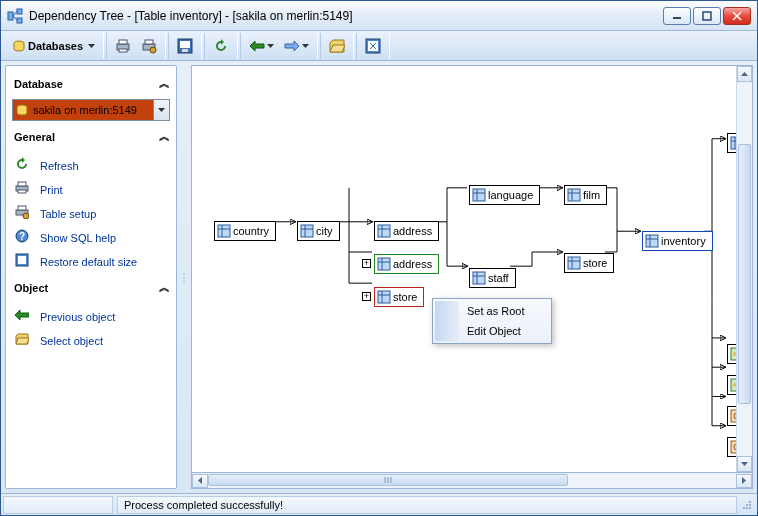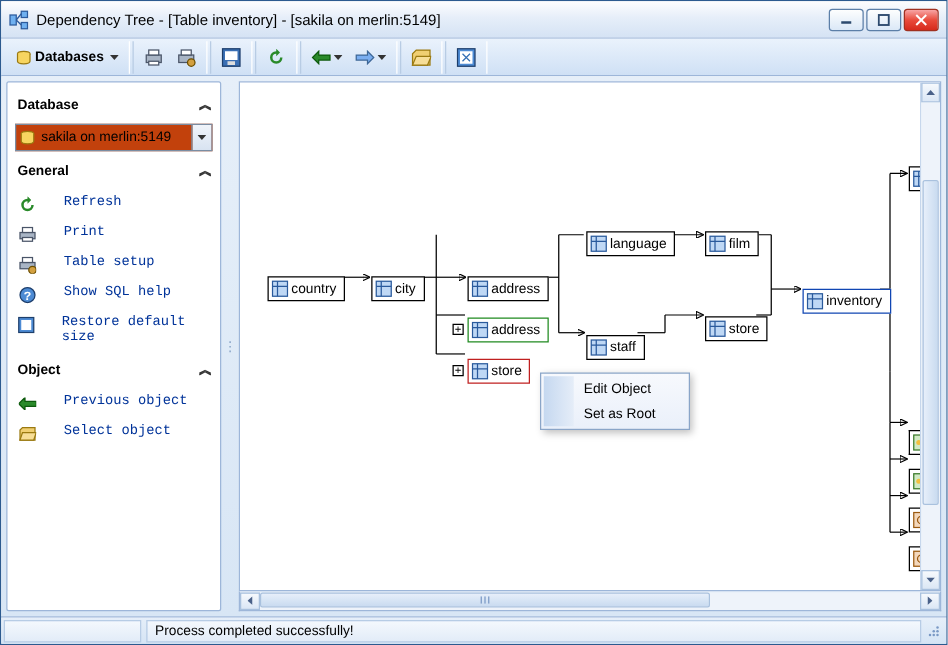--- a/index.html
+++ b/index.html
@@ -19,21 +19,21 @@
   .tbtn .carr { margin-left:2px; }
   .body { flex:1; display:flex; min-height:0; background: linear-gradient(#e6eff9,#d8e6f5); padding: 4px; gap:4px; }
   .sidebar { width: 172px; background:#fff; border:1px solid #9db6d9; border-radius:2px; padding:6px 6px; display:flex; flex-direction:column; gap:4px; }
   .sechead { display:flex; align-items:center; justify-content:space-between; font-weight:bold; color:#000; padding:4px 2px; cursor:pointer; }
   .sechead .chev { font-size:11px; letter-spacing:-2px; color:#333; }
   .dbselect { display:flex; align-items:center; border:1px solid #7a8da3; height:22px; background:#c2410c; }
   .dbselect .dbicon { width:18px; display:flex; justify-content:center; }
   .dbselect .dblabel { flex:1; padding:0 2px; font-size:11px; white-space:nowrap; overflow:hidden; }
   .dbselect .dd { width:16px; height:20px; border-left:1px solid #7a8da3; display:flex; align-items:center; justify-content:center; background:linear-gradient(#f0f4fa,#d8e3f1); cursor:pointer; }
   .linklist { display:flex; flex-direction:column; gap:4px; padding:2px 0; }
-  .linkitem { display:flex; align-items:flex-start; gap:21px; cursor:pointer; color:#003399; padding:2px 2px;font-family:Liberation Mono, monospace; }
+  .linkitem { display:flex; align-items:flex-end; gap:10px; cursor:pointer; color:#003399; padding:2px 2px; }
   .linkitem .liicon { width:16px; height:16px; display:flex; align-items:center; justify-content:center; }
   .splitter { width:6px; display:flex; align-items:center; justify-content:center; cursor:col-resize; color:#8aa5c8; }
   .canvas-wrap { flex:1; display:flex; flex-direction:column; min-width:0; }
   .canvas { flex:1; background:#fff; border:1px solid #9db6d9; position:relative; overflow:hidden; }
   .hscroll { height:16px; background:#e6eef9; border:1px solid #9db6d9; border-top:none; display:flex; align-items:center; }
   .hscroll .sbtn { width:16px; height:14px; display:flex; align-items:center; justify-content:center; background:linear-gradient(#f6f9fd,#dbe7f5); border:1px solid #a9c1de; cursor:pointer; }
   .hscroll .strack { flex:1; height:14px; background:#eef3fa; position:relative; }
   .hscroll .sthumb { position:absolute; top:0; height:12px; left:0; width:360px; background:linear-gradient(#e7effa,#c9dbf0); border:1px solid #a9c1de; border-radius:2px; display:flex; align-items:center; justify-content:center; }
   .vscroll { position:absolute; right:0; top:0; bottom:0; width:16px; background:#e6eef9; border-left:1px solid #c7d7ec; display:flex; flex-direction:column; }
   .vscroll .sbtn { height:16px; display:flex; align-items:center; justify-content:center; background:linear-gradient(#f6f9fd,#dbe7f5); border:1px solid #a9c1de; cursor:pointer; }
@@ -496,22 +496,22 @@
                 <svg width="14" height="14">
                   <rect x="1" y="1" width="12" height="12" fill="#f4d8bc" stroke="#9b5a10"></rect>
                   <circle cx="7" cy="7" r="3" fill="none" stroke="#9b5a10"></circle>
                 </svg>
               </span>
               <span>film_not_in_stock</span>
             </div>
 
           <div class="ctxmenu" style="left:240px;top:232px;width:120px">
             <div class="stripe"></div>
+            <div class="mi">Set as Root</div>
             <div class="mi">Edit Object</div>
-            <div class="mi">Set as Root</div>
           </div>
         </div>
 
         <div class="vscroll">
           <div class="sbtn">
               <svg width="7" height="4">
                 <path d="M3.5 0L7 4H0z" fill="#4a6189"></path>
               </svg>
             </div>
           <div class="strack">

